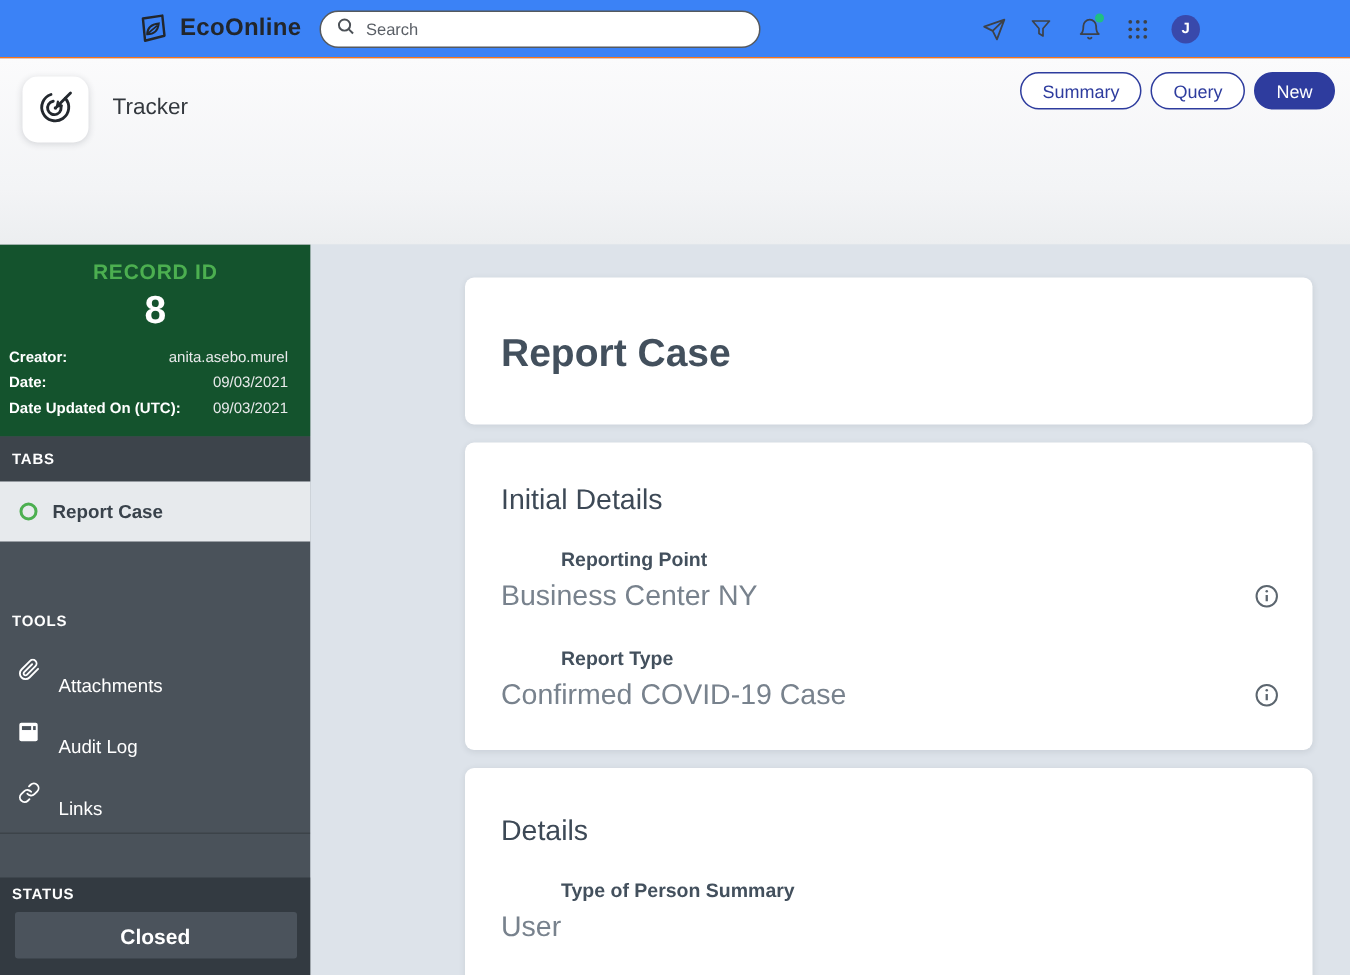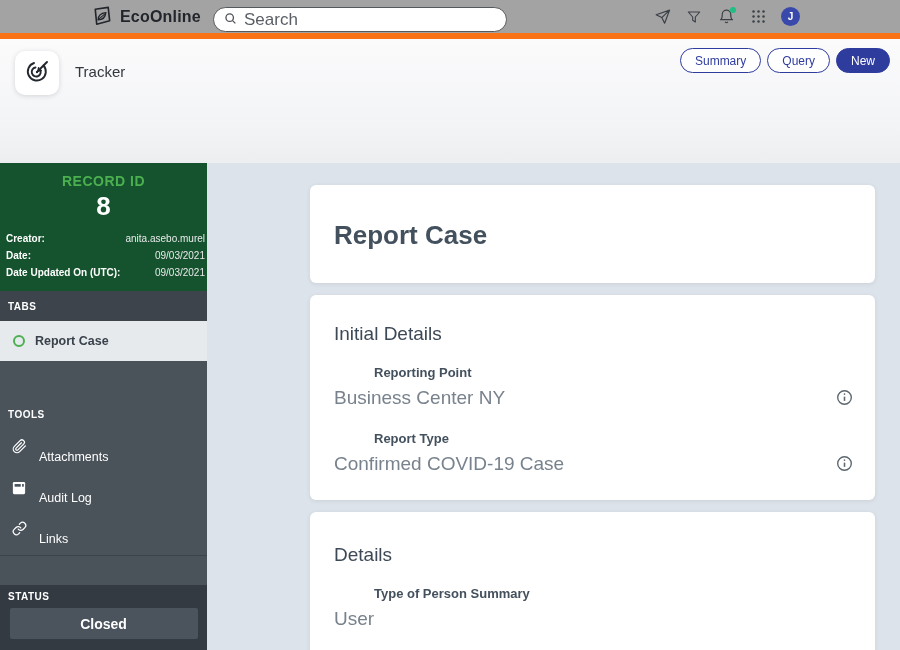--- a/index.html
+++ b/index.html
@@ -1,28 +1,28 @@
 <!DOCTYPE html>
 <html><head>
 <meta charset="utf-8">
 <style>
   * { margin:0; padding:0; box-sizing:border-box; }
   html,body { width:900px; height:650px; overflow:hidden;
     font-family:"Liberation Sans","DejaVu Sans",sans-serif; background:#dde3ea; }
 
   
-  .top-header { position:relative; height:39px; background:#a3a3a3;
-    border-bottom:6px solid #f97316; display:flex; align-items:center;padding-left:21px; }
+  .top-header { position:relative; height:39px; background:#3b82f6;
+    border-bottom:1px solid #f97316; display:flex; align-items:center;padding-left:21px; }
   .brand { position:absolute; left:90px; display:flex; align-items:center; gap:7px; }
   .brand svg { display:block; }
   .brand-name { font-size:16px; font-weight:700; color:#22262c; letter-spacing:.2px; }
   .search { position:absolute; left:213px; top:7px; width:294px; height:25px;
     border:1px solid #55595e; border-radius:13px; display:flex; align-items:center;
     padding:0 10px; gap:7px; background:#fff; }
-  .search input { border:none; outline:none; flex:1; font-size:17px; color:#3c4046;
+  .search input { border:none; outline:none; flex:1; font-size:11px; color:#3c4046;
     font-family:inherit; background:transparent; }
   .search input::placeholder { color:#5a5f66; }
   .header-actions { position:absolute; right:100px; display:flex; align-items:center; gap:14px; }
   .hicon { width:18px; height:18px; display:flex; align-items:center; justify-content:center; cursor:pointer; }
   .bell-wrap { position:relative; }
   .bell-dot { position:absolute; top:-1px; right:-1px; width:6px; height:6px;
     border-radius:50%; background:#1fbf83; }
   .avatar { width:19px; height:19px; border-radius:50%; background:#3949ab; color:#fff;
     font-size:10px; font-weight:700; display:flex; align-items:center; justify-content:center; cursor:pointer; }
 
@@ -40,21 +40,21 @@
 
   
   .page-body { display:flex; height:487px; }
 
   
   .sidebar { width:207px; display:flex; flex-direction:column; background:#4a525a; }
   .record { background:#14532d; color:#fff; padding:10px 0 10px; }
   .record-heading { text-align:center; color:#4caf50; font-weight:700; font-size:14px; letter-spacing:.5px; }
   .record-id { text-align:center; font-size:26px; font-weight:700; margin:2px 0 8px; }
   .meta-row { display:flex; justify-content:space-between; align-items:baseline;
-    padding:0 2px 0 6px; line-height:17px; }
+    padding:0 15px 0 6px; line-height:17px; }
   .meta-label { font-size:10px; font-weight:700; }
   .meta-value { font-size:10px; color:#e9eaeb; }
   .section-bar { background:#3d444b; height:30px; display:flex; align-items:center;
     padding-left:8px; color:#fff; font-size:10px; font-weight:700; letter-spacing:.5px; }
   .tab-item { background:#e7eaed; height:40px; display:flex; align-items:center; cursor:pointer; }
   .tab-circle { width:12px; height:12px; border:2px solid #4caf50; border-radius:50%;
     margin:0 10px 0 13px; background:transparent; }
   .tab-label { font-size:12.5px; font-weight:700; color:#39424b; }
   .tools { flex:1; padding-top:48px; }
   .tools-heading { padding-left:8px; color:#fff; font-size:10px; font-weight:700;

